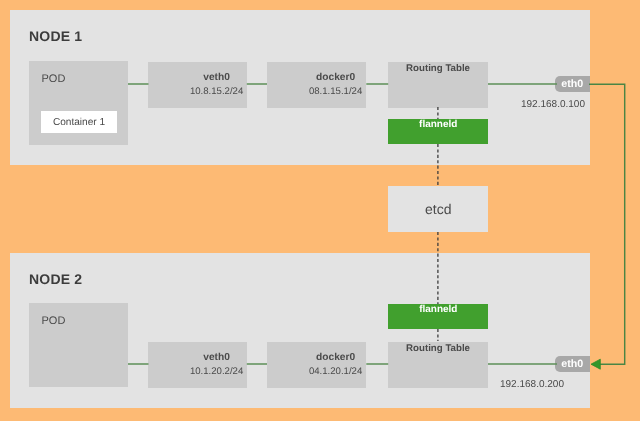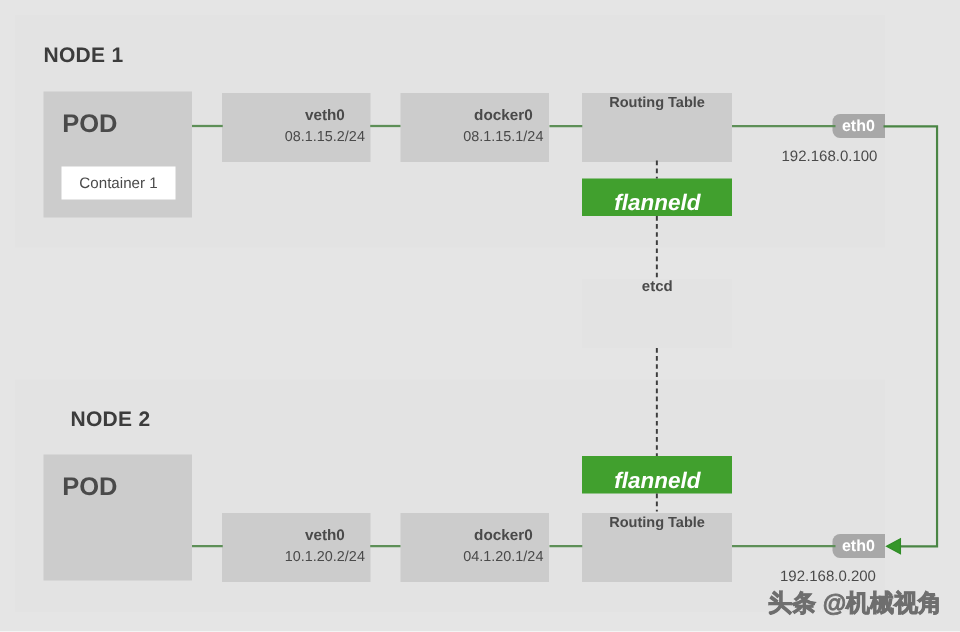--- a/index.html
+++ b/index.html
@@ -1,30 +1,30 @@
 <!DOCTYPE html>
 <html><head>
 <meta charset="utf-8">
 <title>Flannel Networking Diagram</title>
 <style>
   html,body{margin:0;padding:0;background:#ffffff;}
   body{width:640px;height:421px;overflow:hidden;font-family:"Liberation Sans",sans-serif;-webkit-font-smoothing:antialiased;text-rendering:geometricPrecision;}
-  #stage{position:relative;width:640px;height:421px;background:#e5e5e5;}
+  #stage{position:relative;width:640px;height:421px;background:#fdba74;}
   .node{position:absolute;background:#e3e3e3;}
   .node-title{position:absolute;font-weight:700;font-size:14px;color:#3c3c3c;letter-spacing:0.2px;white-space:nowrap;}
   .box{position:absolute;background:#cccccc;display:flex;flex-direction:column;align-items:center;justify-content:flex-start;color:#4a4a4a;}
   .box .lbl{font-weight:700;font-size:10.2px;line-height:13px;white-space:nowrap;}
   .box.rt .lbl{font-size:9.7px;}
   .box.two-line{justify-content:flex-start;padding-top:9.3px;box-sizing:border-box;padding-left:38px;}
   .box .ip{font-weight:400;font-size:9.6px;line-height:15px;white-space:nowrap;}
   .pod{position:absolute;background:#cccccc;}
-  .pod-title{position:absolute;font-weight:700;font-size:17px;color:#4a4a4a;}
+  .pod-title{position:absolute;font-weight:400;font-size:11px;color:#4a4a4a;}
   .container-box{position:absolute;background:#ffffff;display:flex;align-items:center;justify-content:center;color:#4a4a4a;font-size:10.1px;font-weight:400;padding-top:1.5px;box-sizing:border-box;}
-  .flanneld{position:absolute;background:#41a02e;display:flex;align-items:flex-end;justify-content:center;color:#ffffff;font-weight:700;font-size:15px;font-style:italic;}
-  .etcd{position:absolute;background:#e3e3e3;display:flex;justify-content:center;color:#4a4a4a;font-weight:700;font-size:10px;}
+  .flanneld{position:absolute;background:#41a02e;display:flex;align-items:flex-start;justify-content:center;color:#ffffff;font-weight:700;font-size:10px;}
+  .etcd{position:absolute;background:#e3e3e3;display:flex;align-items:center;justify-content:center;color:#4a4a4a;font-weight:400;font-size:14px;}
   .pill{position:absolute;background:#a8a8a8;border-radius:5px 0 0 5px;display:flex;align-items:flex-start;justify-content:center;color:#ffffff;font-weight:700;font-size:10.7px;padding-top:2px;box-sizing:border-box;}
   .iptext{position:absolute;font-size:10px;color:#4a4a4a;white-space:nowrap;}
   .wm{position:absolute;font-weight:700;font-size:16px;color:#6e6e6e;white-space:nowrap;letter-spacing:0px;-webkit-text-stroke:0.55px #6e6e6e;}
   svg.lines{position:absolute;left:0;top:0;width:640px;height:421px;pointer-events:none;}
 </style>
 </head>
 <body>
 
 <div id="stage">
 
@@ -32,21 +32,21 @@
   <div class="node-title" style="left:29px;top:28px;">NODE 1</div>
 
   <div class="pod" style="left:29.2px;top:61px;width:98.9px;height:84.2px;"></div>
   <div class="pod-title" style="left:41.5px;top:72.8px;">POD</div>
   <div class="container-box" style="left:41px;top:110.5px;width:76px;height:22px;">
     <span>Container 1</span>
   </div>
 
   <div class="box two-line" style="left:148.3px;top:61.7px;width:98.6px;height:46px;">
     <span class="lbl">veth0</span>
-    <span class="ip">08.1.15.2/24</span>
+    <span class="ip">10.8.15.2/24</span>
   </div>
 
   <div class="box two-line" style="left:266.8px;top:61.7px;width:99.6px;height:46px;">
     <span class="lbl">docker0</span>
     <span class="ip">08.1.15.1/24</span>
   </div>
 
   <div class="box rt" style="left:387.9px;top:61.7px;width:100.3px;height:46px;">
     <span class="lbl">Routing Table</span>
   </div>
@@ -58,21 +58,21 @@
   <div class="pill" style="left:555px;top:75.5px;width:34.5px;height:16.5px;">
     <span>eth0</span>
   </div>
   <div class="iptext" style="left:521px;top:98.5px;">192.168.0.100</div>
 
   <div class="etcd" style="left:388.2px;top:185.8px;width:100px;height:46.5px;">
     <span>etcd</span>
   </div>
 
   <div class="node" style="left:9.5px;top:253px;width:580.5px;height:155px;"></div>
-  <div class="node-title" style="left:29px;top:271px;margin-left:18px;">NODE 2</div>
+  <div class="node-title" style="left:29px;top:271px;">NODE 2</div>
 
   <div class="pod" style="left:29.2px;top:303.3px;width:98.9px;height:84px;"></div>
   <div class="pod-title" style="left:41.5px;top:315.3px;">POD</div>
 
   <div class="box two-line" style="left:148.3px;top:341.5px;width:98.6px;height:46px;">
     <span class="lbl">veth0</span>
     <span class="ip">10.1.20.2/24</span>
   </div>
 
   <div class="box two-line" style="left:266.8px;top:341.5px;width:99.6px;height:46px;">
@@ -84,21 +84,21 @@
     <span class="lbl">Routing Table</span>
   </div>
 
   <div class="flanneld" style="left:388.3px;top:304px;width:100px;height:24.7px;">
     <span>flanneld</span>
   </div>
 
   <div class="pill" style="left:555px;top:355.5px;width:34.5px;height:16.5px;">
     <span>eth0</span>
   </div>
-  <div class="iptext" style="left:520px;top:379px;">192.168.0.200</div>
+  <div class="iptext" style="left:500px;top:379px;">192.168.0.200</div>
 
   <svg class="lines" viewBox="0 0 640 421">
     <g stroke="#5d8f57" stroke-width="1.5" fill="none">
       <line x1="128" y1="84" x2="148.5" y2="84"></line>
       <line x1="246.8" y1="84" x2="267" y2="84"></line>
       <line x1="366.3" y1="84" x2="388.2" y2="84"></line>
       <line x1="488" y1="84" x2="557" y2="84"></line>
       <line x1="128" y1="364" x2="148.5" y2="364"></line>
       <line x1="246.8" y1="364" x2="267" y2="364"></line>
       <line x1="366.3" y1="364" x2="388.2" y2="364"></line>
@@ -107,15 +107,14 @@
     <polyline points="589,84.2 624.7,84.2 624.7,364.2 600,364.2" stroke="#4a8544" stroke-width="1.45" fill="none"></polyline>
     <polygon points="591,364.2 600.3,359.2 600.3,369.2" fill="#35962a" stroke="#2f8c26" stroke-width="0.8"></polygon>
     <g stroke="#3d3d3d" stroke-width="1.3" fill="none" stroke-dasharray="3.1 2.3">
       <line x1="437.9" y1="107" x2="437.9" y2="119"></line>
       <line x1="437.9" y1="144" x2="437.9" y2="186"></line>
       <line x1="437.9" y1="232" x2="437.9" y2="304"></line>
       <line x1="437.9" y1="329" x2="437.9" y2="341"></line>
     </g>
   </svg>
 
-  <div class="wm" style="left:512px;top:391.5px;">头条 @机械视角</div>
 
 </div>
 
 </body></html>

